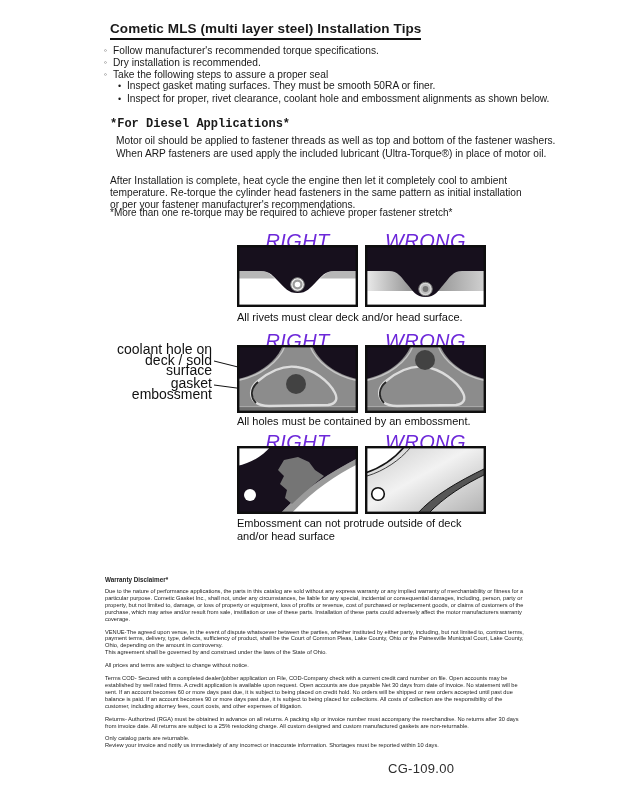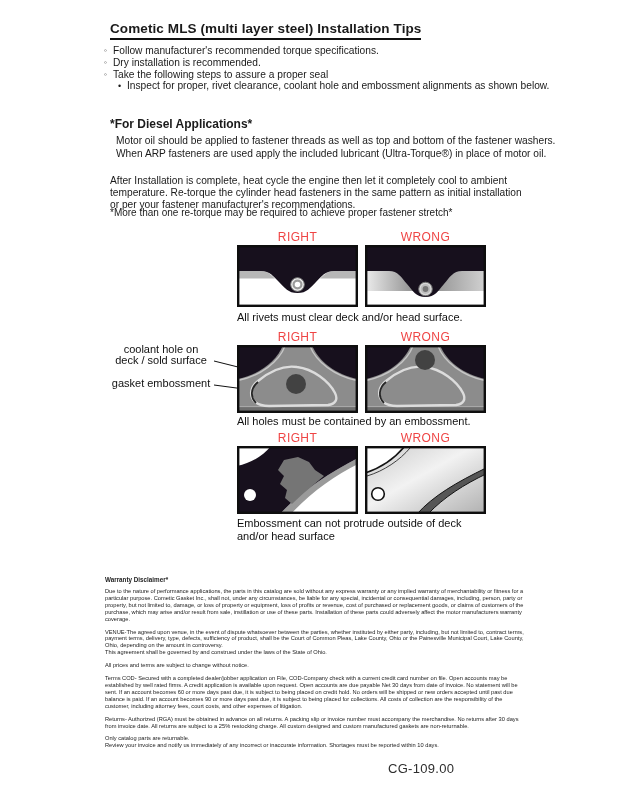--- a/index.html
+++ b/index.html
@@ -9,32 +9,32 @@
 
   .title { position:absolute; left:110px; top:21px; font-size:13.5px; font-weight:bold;
            border-bottom:2px solid #111; padding-bottom:2px; letter-spacing:.1px; }
 
   .bullets { position:absolute; left:104px; top:45px; font-size:10.2px; line-height:11.8px; }
   .b-line { white-space:nowrap; }
   .b-mark { display:inline-block; width:9px; font-size:8px; vertical-align:1px; color:#333; }
   .sb-line { white-space:nowrap; padding-left:14px; }
   .sb-mark { display:inline-block; width:9px; font-size:9px; }
 
-  .diesel-head { position:absolute; left:110px; top:117px; font-size:12px; font-weight:bold; }
+  .diesel-head { position:absolute; left:110px; top:117px; font-size:12px; font-weight:bold;font-family:Liberation Mono, monospace; }
   .para { position:absolute; left:110px; width:450px; font-size:10.2px; line-height:12.6px; white-space:pre-line; }
   .p1 { top:135px;margin-left:6px; }
   .p2 { top:175px; line-height:11.9px; }
   .note { position:absolute; left:110px; top:207px; font-size:10px; }
 
-  .rw-label { position:absolute; width:121px; text-align:center; font-size:12px; letter-spacing:.4px; color:#ef4444; }
+  .rw-label { position:absolute; width:121px; text-align:center; font-size:20px; letter-spacing:.4px; color:#6d28d9;font-style:italic; }
   .panel { position:absolute; width:121px; }
   .panel svg { display:block; }
   .cap { position:absolute; font-size:11px; line-height:12.5px; color:#111; white-space:pre-line; }
 
-  .lead-label { position:absolute; width:102px; text-align:center; font-size:11px; line-height:10.6px; color:#111; }
+  .lead-label { position:absolute; width:102px; text-align:right; font-size:14px; line-height:10.6px; color:#111; }
   .leader-svg { position:absolute; left:110px; top:340px; }
 
   .fineprint { position:absolute; left:105px; top:576px; width:421px; color:#222; }
   .fp-head { font-size:6.3px; font-weight:bold; margin-bottom:5px; }
   .fp-para { font-size:5.7px; line-height:6.9px; white-space:pre-line; margin-bottom:6px; }
 
   .page-code { position:absolute; left:388px; top:761px; font-size:13px; color:#2e2e2e; letter-spacing:.3px; }
 
   
   .pk { fill:var(--diagram-black,#17101d); }
@@ -49,20 +49,21 @@
 <body>
 
 <div class="page">
 
   <div class="title">Cometic MLS (multi layer steel) Installation Tips</div>
 
   <div class="bullets">
     <div class="b-line"><span class="b-mark">◦</span><span>Follow manufacturer's recommended torque specifications.</span></div>
     <div class="b-line"><span class="b-mark">◦</span><span>Dry installation is recommended.</span></div>
     <div class="b-line"><span class="b-mark">◦</span><span>Take the following steps to assure a proper seal</span></div>
+    <div class="sb-line"><span class="sb-mark">•</span><span>Inspect gasket mating surfaces.  They must be smooth 50RA or finer.</span></div>
     <div class="sb-line"><span class="sb-mark">•</span><span>Inspect for proper, rivet clearance, coolant hole and embossment alignments as shown below.</span></div>
   </div>
 
   <div class="diesel-head">*For Diesel Applications*</div>
   <div class="para p1">Motor oil should be applied to fastener threads as well as top and bottom of the fastener washers.
 When ARP fasteners are used apply the included lubricant (Ultra-Torque®) in place of motor oil.</div>
   <div class="para p2">After Installation is complete, heat cycle the engine then let it completely cool to ambient
 temperature. Re-torque the cylinder head fasteners in the same pattern as initial installation
 or per your fastener manufacturer's recommendations.</div>
   <div class="note">*More than one re-torque may be required to achieve proper fastener stretch*</div>

